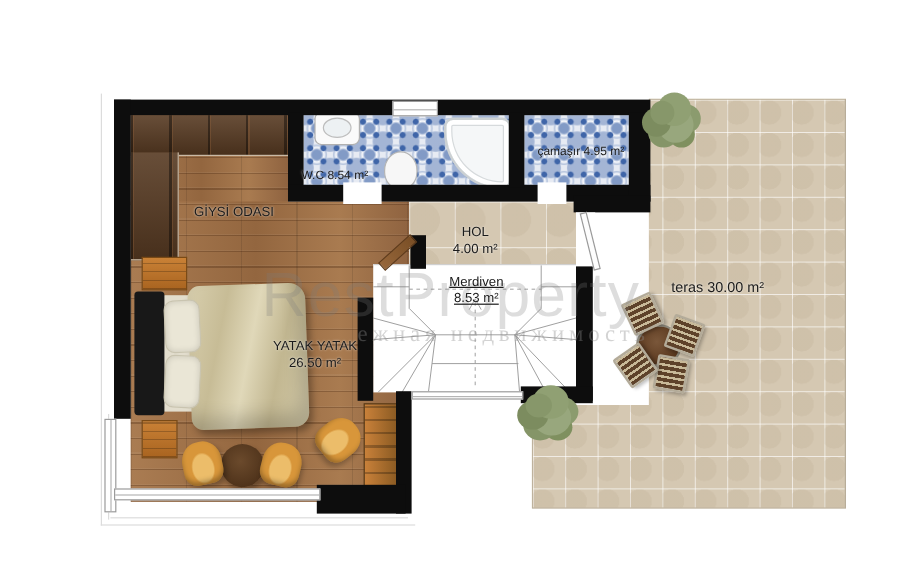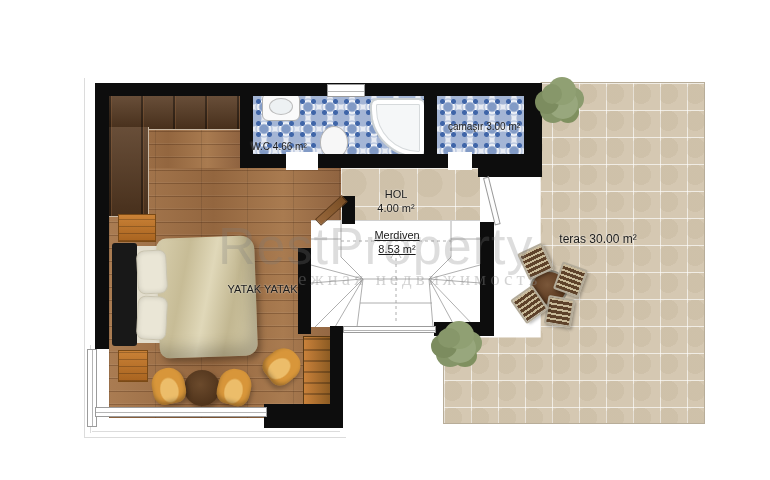--- a/index.html
+++ b/index.html
@@ -168,34 +168,38 @@
   <div class="abs tchair" style="left:557px;top:265px;transform:rotate(20deg);"></div>
   <div class="abs tchair" style="left:546px;top:297px;transform:rotate(10deg);"></div>
   <div class="abs tchair" style="left:516px;top:290px;transform:rotate(-35deg);"></div>
 
   <div class="abs bush" style="left:542px;top:84px;width:20px;height:20px;"></div>
   <div class="abs bush" style="left:438px;top:328px;width:22px;height:20px;"></div>
 
   <div class="wm1" style="left:218px;top:216px;">RestProperty</div>
   <div class="wm2" style="left:298px;top:268px;">ежная недвижимость</div>
 
+  <div class="rlabel" style="left:140px;top:170px;width:110px;">
+    <div>GİYSİ ODASI</div>
+  </div>
   <div class="rlabel" style="left:246px;top:140px;width:66px;font-size:10px;">
-    <div>W.C 4.66 m²</div>
+    <div>W.C 8.54 m²</div>
   </div>
   <div class="rlabel" style="left:437px;top:120px;width:94px;font-size:10px;">
-    <div>çamaşır 3.00 m²</div>
+    <div>çamaşır 4.95 m²</div>
   </div>
   <div class="rlabel" style="left:363px;top:187px;width:66px;">
     <div>HOL</div>
     <div>4.00 m²</div>
   </div>
   <div class="rlabel" style="left:360px;top:228px;width:74px;text-decoration:underline;">
     <div>Merdiven</div>
     <div>8.53 m²</div>
   </div>
   <div class="rlabel" style="left:205px;top:282px;width:115px;">
     <div>YATAK YATAK</div>
+    <div>26.50 m²</div>
   </div>
   <div class="rlabel" style="left:548px;top:232px;width:100px;font-size:12px;text-align:center;">
     <div>teras 30.00 m²</div>
   </div>
 
 </div>
 
 </body></html>

